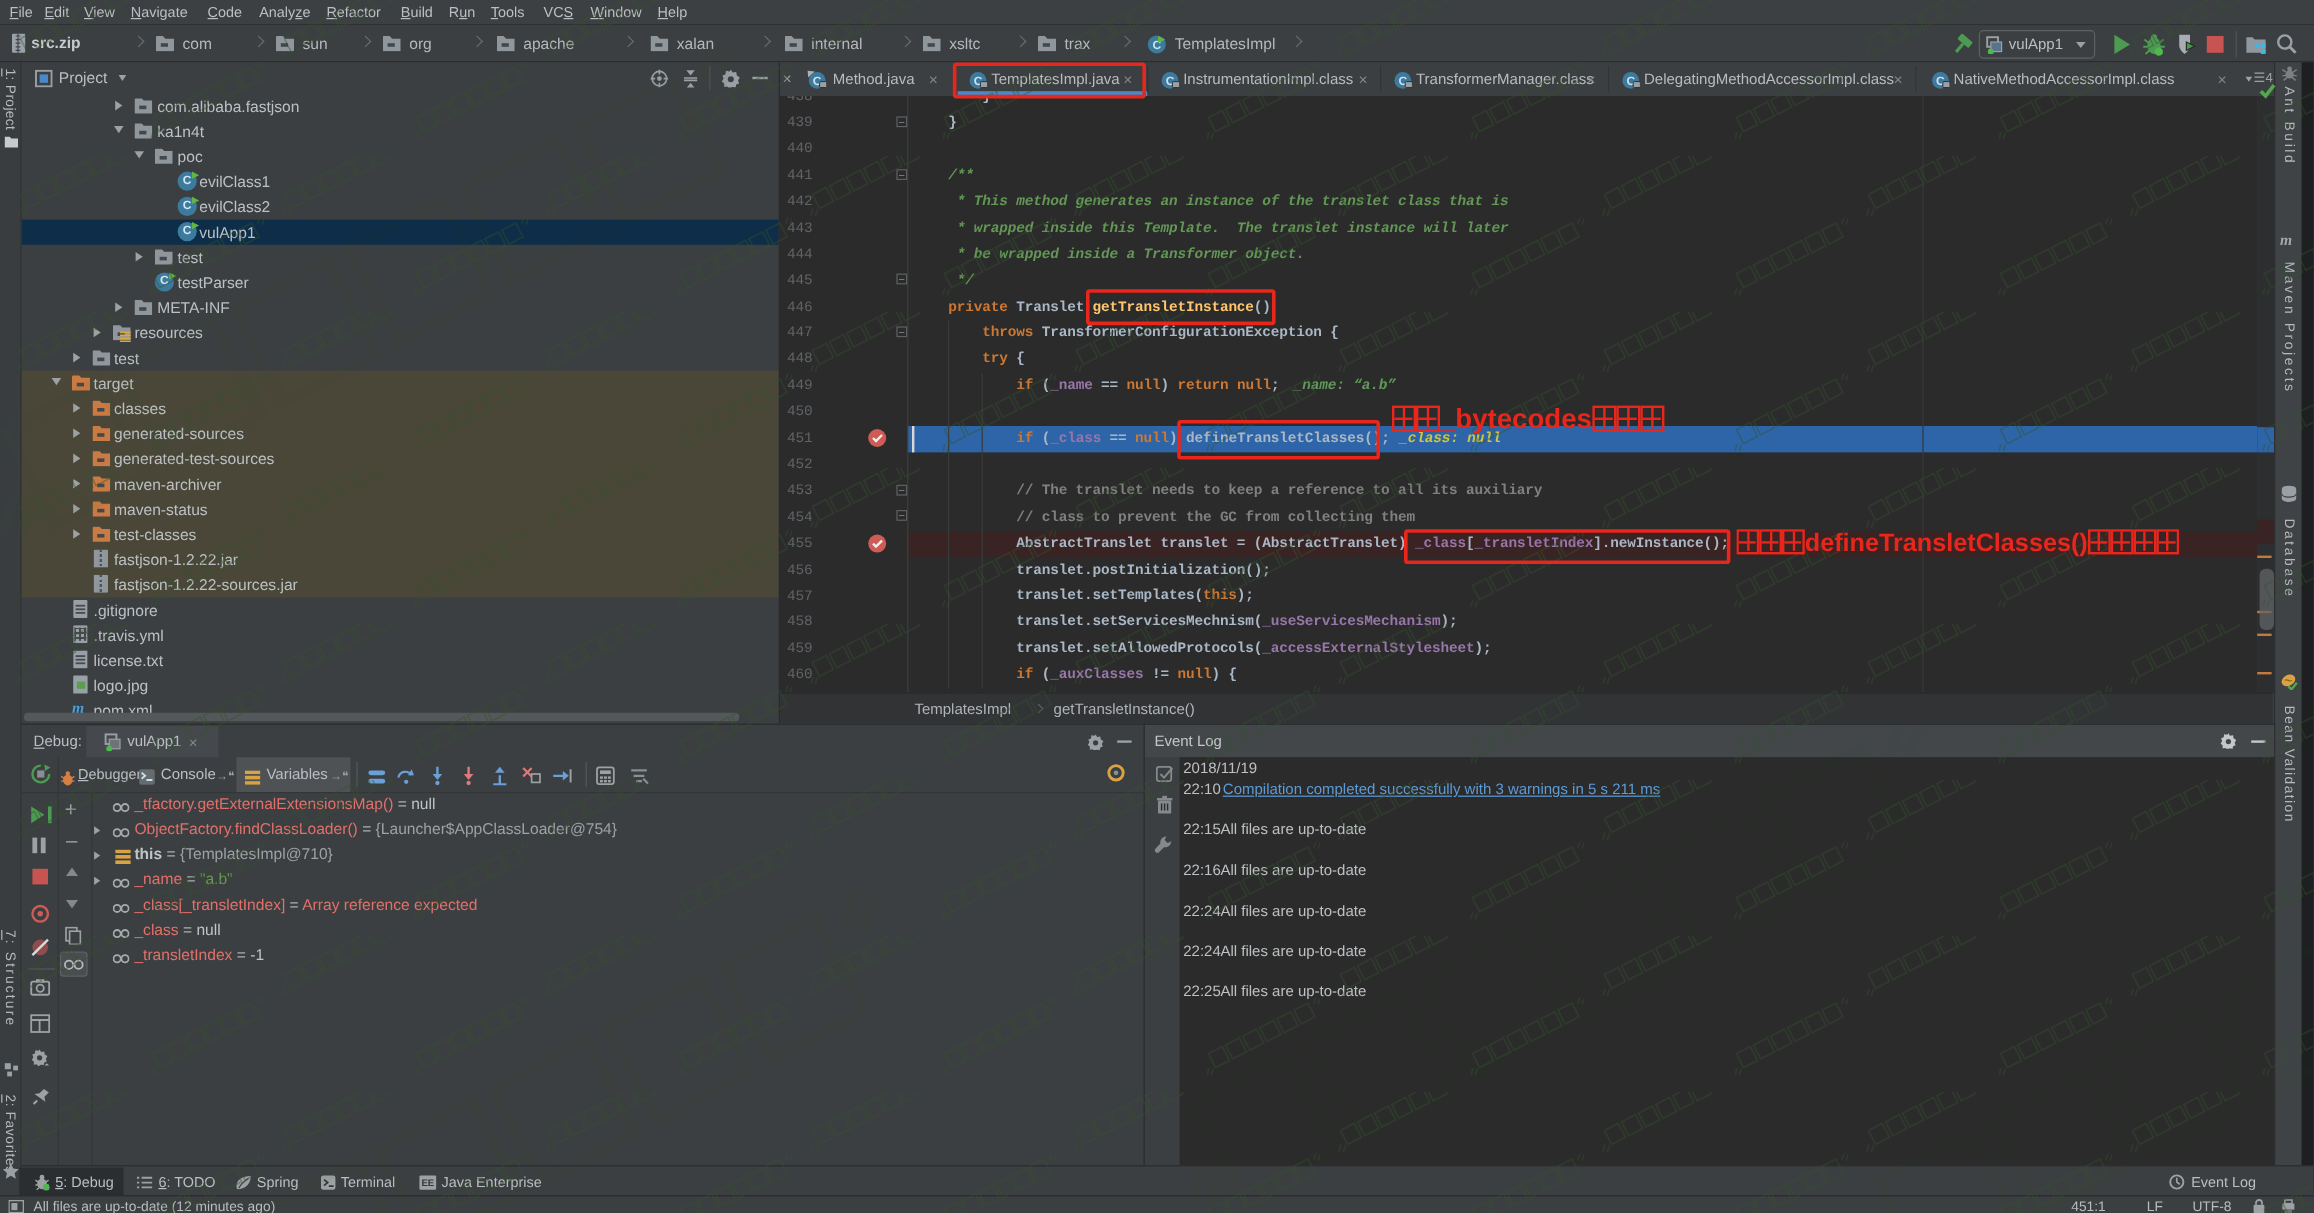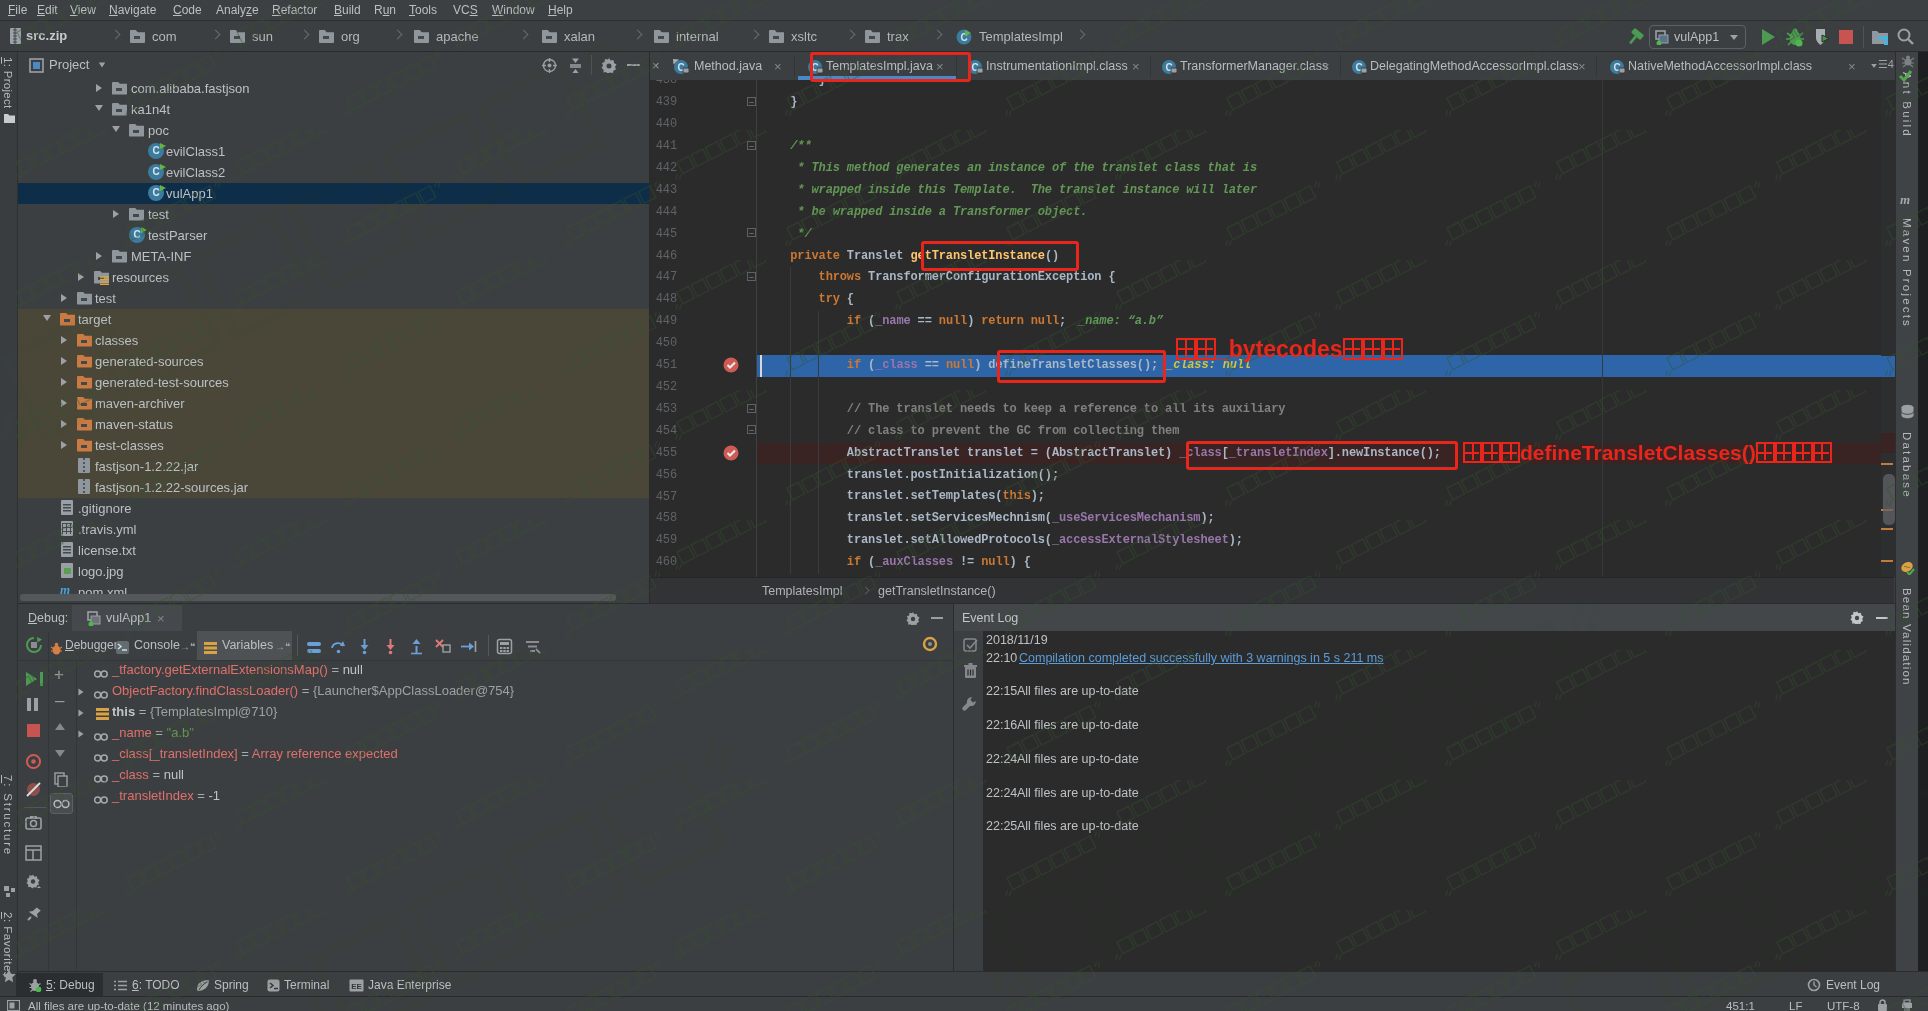--- a/index.html
+++ b/index.html
@@ -747,21 +747,21 @@
         <rect x="128" y="-92" width="88" height="88"></rect>
         <rect x="236" y="-92" width="88" height="88"></rect>
         <rect x="344" y="-92" width="88" height="88"></rect>
         <rect x="452" y="-92" width="88" height="88"></rect>
         <rect x="560" y="-92" width="88" height="88"></rect>
         <path d="M668,-75 l22,-22 M680,-65 l22,-22"></path>
       </g>
 </g>
 </svg>
 
-<div class="ab" id="annots" style="left:16px;top:0;z-index:60;width:1632px;height:1011px;pointer-events:none">
+<div class="ab" id="annots" style="left:0;top:0;z-index:60;width:1632px;height:1011px;pointer-events:none">
 <svg class="ab" style="left:1882px;top:68px" width="15" height="15">
       <path d="M2,8 l4,4 L13,3" stroke="#54a74e" stroke-width="3" fill="none"></path>
     </svg>
 <div class="ab rbox" style="left:794px;top:52px;width:161px;height:30px"></div>
 <div class="ab rbox" style="left:905px;top:241px;width:158px;height:30px"></div>
 <div class="ab rbox" style="left:981px;top:350px;width:169px;height:33px"></div>
 <div class="ab rbox" style="left:1170px;top:441px;width:272px;height:29px"></div>
 <div class="ab rtxt" style="left:1160px;top:336px;font-size:23px"><span class="cjk" style="width:20px;height:22px"><i style="left:0;top:8px;width:15px;height:2px"></i><i style="left:7px;top:0;width:2px;height:17px"></i></span><span class="cjk" style="width:20px;height:22px"><i style="left:0;top:8px;width:15px;height:2px"></i><i style="left:7px;top:0;width:2px;height:17px"></i></span>_bytecodes<span class="cjk" style="width:20px;height:22px"><i style="left:0;top:8px;width:15px;height:2px"></i><i style="left:7px;top:0;width:2px;height:17px"></i></span><span class="cjk" style="width:20px;height:22px"><i style="left:0;top:8px;width:15px;height:2px"></i><i style="left:7px;top:0;width:2px;height:17px"></i></span><span class="cjk" style="width:20px;height:22px"><i style="left:0;top:8px;width:15px;height:2px"></i><i style="left:7px;top:0;width:2px;height:17px"></i></span></div>
 <div class="ab rtxt" style="left:1447px;top:441px;font-size:21px"><span class="cjk" style="width:19px;height:21px"><i style="left:0;top:7.5px;width:14px;height:2px"></i><i style="left:6.5px;top:0;width:2px;height:16px"></i></span><span class="cjk" style="width:19px;height:21px"><i style="left:0;top:7.5px;width:14px;height:2px"></i><i style="left:6.5px;top:0;width:2px;height:16px"></i></span><span class="cjk" style="width:19px;height:21px"><i style="left:0;top:7.5px;width:14px;height:2px"></i><i style="left:6.5px;top:0;width:2px;height:16px"></i></span>defineTransletClasses()<span class="cjk" style="width:19px;height:21px"><i style="left:0;top:7.5px;width:14px;height:2px"></i><i style="left:6.5px;top:0;width:2px;height:16px"></i></span><span class="cjk" style="width:19px;height:21px"><i style="left:0;top:7.5px;width:14px;height:2px"></i><i style="left:6.5px;top:0;width:2px;height:16px"></i></span><span class="cjk" style="width:19px;height:21px"><i style="left:0;top:7.5px;width:14px;height:2px"></i><i style="left:6.5px;top:0;width:2px;height:16px"></i></span><span class="cjk" style="width:19px;height:21px"><i style="left:0;top:7.5px;width:14px;height:2px"></i><i style="left:6.5px;top:0;width:2px;height:16px"></i></span></div>
 </div>

